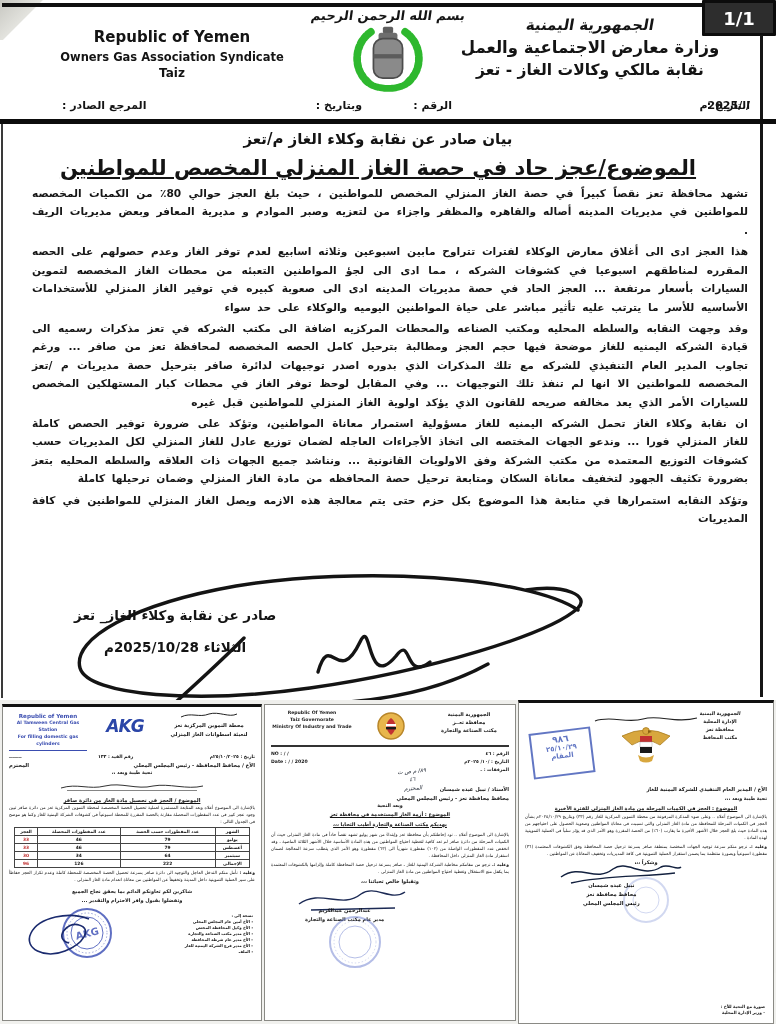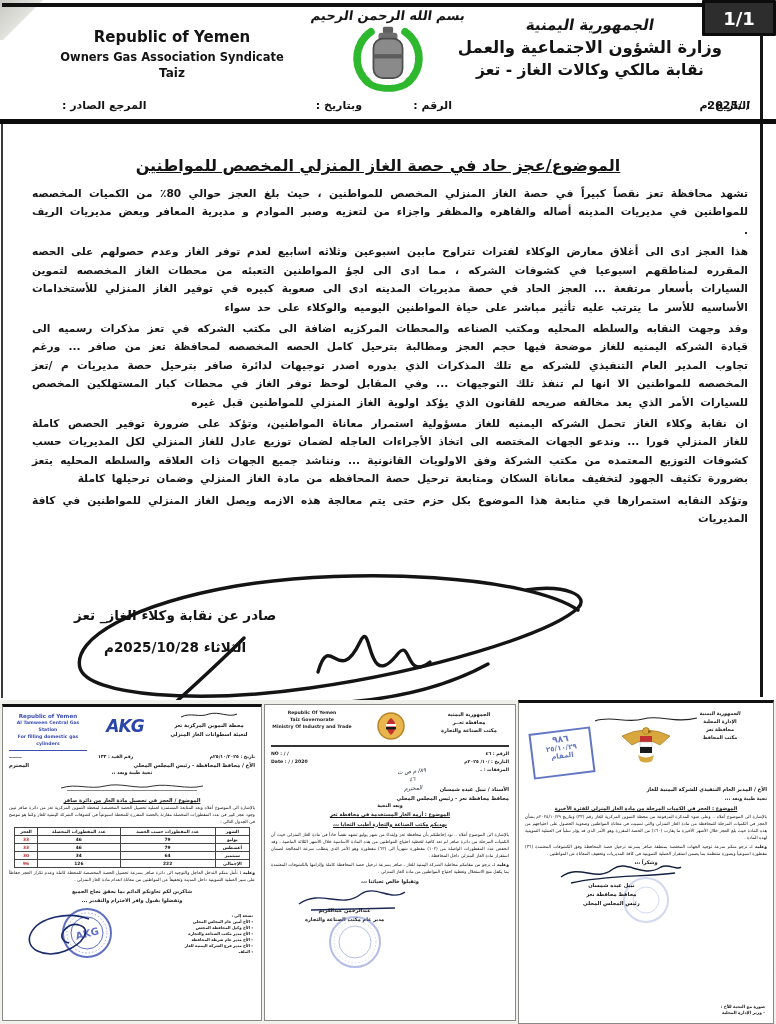--- a/index.html
+++ b/index.html
@@ -31,21 +31,21 @@
 
   .fields{position:absolute;top:99px;left:0;right:0;height:16px;font-size:11px;font-weight:bold;direction:rtl;}
   .fields span{position:absolute;white-space:nowrap;text-align:center;}
   .f-date{right:26px;}
   .f-num{right:324px;}
   .f-att{right:414px;}
   .f-ref{left:62px;direction:rtl;}
   .main-rule{position:absolute;top:119px;left:0;width:776px;height:5px;background:#0c0c0c;}
 
   .title{position:absolute;top:130px;left:0;right:20px;text-align:center;font-size:15px;font-weight:bold;direction:rtl;}
-  .subject{position:absolute;top:156px;left:0;right:20px;text-align:center;font-size:16px;font-weight:bold;
+  .subject{position:absolute;top:156px;left:0;right:20px;text-align:center;font-size:21px;font-weight:bold;
     direction:rtl;text-decoration:underline;}
   .body-text{position:absolute;top:184px;right:28px;left:32px;direction:rtl;text-align:justify;
     font-size:10.6px;font-weight:bold;line-height:1.74;word-spacing:3px;color:#161616;}
   .body-text p{margin-bottom:3px;}
 
   .issue{position:absolute;left:74px;top:599px;text-align:center;direction:rtl;font-weight:bold;font-size:13.5px;line-height:2.4;}
   .sig-main{position:absolute;left:18px;top:568px;pointer-events:none;}
 
   
   .bottom{position:absolute;top:700px;left:0;width:776px;height:273px;background:#efefec;}
@@ -140,35 +140,36 @@
       <path d="M28 68 C38 76 62 76 72 68" stroke="#2eb82e" stroke-width="8" fill="none" stroke-dasharray="4 3" stroke-linecap="round"></path>
       <rect x="44" y="2" width="12" height="8" rx="2" fill="#5f5f5f"></rect>
       <rect x="39" y="9" width="22" height="9" rx="3" fill="#6e6e6e"></rect>
       <rect x="33" y="16" width="34" height="46" rx="11" fill="#8a8a8a" stroke="#4c4c4c" stroke-width="2"></rect>
       <rect x="33" y="34" width="34" height="5" fill="#5c5c5c"></rect>
     </svg>
   </div>
 
   <div class="head-ar">
     <div class="cal">الجمهورية اليمنية</div>
-    <div class="m1">وزارة الشؤون الاجتماعية والعمل</div>
+    <div class="m1">وزارة معارض الاجتماعية والعمل</div>
     <div class="m2">نقابة مالكي وكالات الغاز - تعز</div>
   </div>
 
   <div class="fields">
     <span class="f-date">
       <span>التاريخ :</span>
       <span>/    /2025م</span>
     </span>
     <span class="f-num">الرقم :</span>
     <span class="f-att">وبتاريخ :</span>
     <span class="f-ref">المرجع الصادر :</span>
   </div>
   <div class="main-rule"></div>
 
+  <div class="title">بيان صادر عن نقابة وكلاء الغاز م/تعز</div>
   <div class="subject">الموضوع/عجز حاد في حصة الغاز المنزلي المخصص للمواطنين</div>
 
   <div class="body-text">
     <p>تشهد محافظة تعز نقصاً كبيراً في حصة الغاز المنزلي المخصص للمواطنين ، حيث بلغ العجز حوالي 80٪ من الكميات المخصصه للمواطنين في مديريات المدينه أصاله والقاهره والمظفر واجزاء من لتعزيه وصبر الموادم و مديرية المعافر وبعض مديريات الريف .</p>
     <p>هذا العجز ادى الى أغلاق معارض الوكلاء لفترات تتراوح مابين اسبوعين وثلاثه اسابيع لعدم توفر الغاز وعدم حصولهم على الحصه المقرره لمناطقهم اسبوعيا في كشوفات الشركه ، مما ادى الى لجؤ المواطنين التعبئه من محطات الغاز المخصصه لتموين السيارات بأسعار مرتفعة ... العجز الحاد في حصة مديريات المدينه ادى الى صعوبة كبيره في توفير الغاز المنزلي للأستخدامات الأساسيه للأسر ما يترتب عليه تأثير مباشر على حياة المواطنين اليوميه والوكلاء على حد سواء</p>
     <p>وقد وجهت النقابه والسلطه المحليه ومكتب الصناعه والمحطات المركزيه اضافة الى مكتب الشركه في تعز مذكرات رسميه الى قيادة الشركه اليمنيه للغاز موضحة فيها حجم العجز ومطالبة بترحيل كامل الحصه المخصصه لمحافظة تعز من صافر ... ورغم تجاوب المدير العام التنفيذي للشركه مع تلك المذكرات الذي بدوره اصدر توجيهات لدائرة صافر بترحيل حصة مديريات م /تعز المخصصه للمواطنين الا انها لم تنفذ تلك التوجيهات ... وفي المقابل لوحظ توفر الغاز في محطات كبار المستهلكين المخصص للسيارات الأمر الذي يعد مخالفه صريحه للقانون الذي يؤكد اولوية الغاز المنزلي للمواطنين قبل غيره</p>
     <p>ان نقابة وكلاء الغاز تحمل الشركه اليمنيه للغاز مسؤولية استمرار معاناة المواطنين، وتؤكد على ضرورة توفير الحصص كاملة للغاز المنزلي فورا ... وندعو الجهات المختصه الى اتخاذ الأجراءات العاجله لضمان توزيع عادل للغاز المنزلي لكل المديريات حسب كشوفات التوزيع المعتمده من مكتب الشركة وفق الاولويات القانونية ... ونناشد جميع الجهات ذات العلاقه والسلطه المحليه بتعز بضرورة تكثيف الجهود لتخفيف معاناة السكان ومتابعة ترحيل حصة المحافظه من مادة الغاز المنزلي وضمان ترحيلها كاملة</p>
     <p>وتؤكد النقابه استمرارها في متابعة هذا الموضوع بكل حزم حتى يتم معالجة هذه الازمه ويصل الغاز المنزلي للمواطنين في كافة المديريات</p>
   </div>
 

